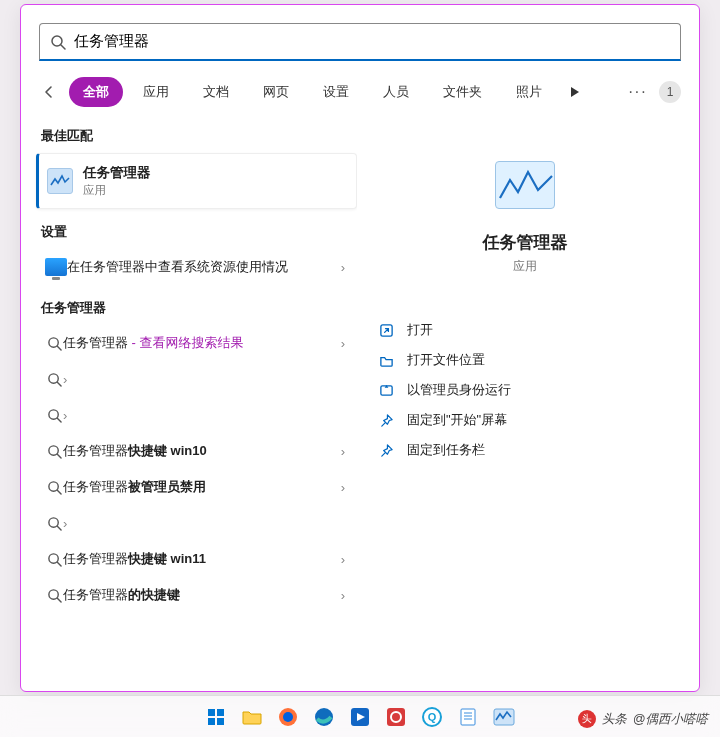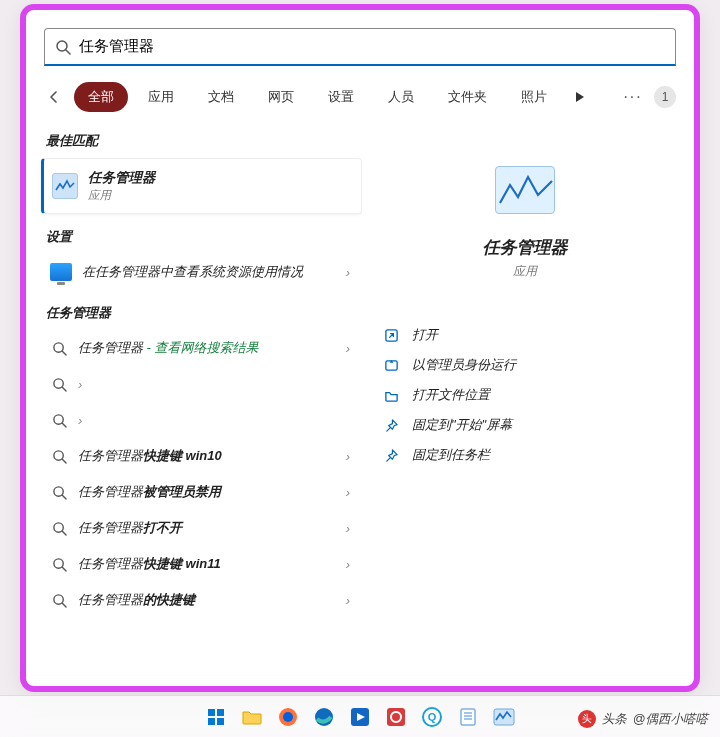--- a/index.html
+++ b/index.html
@@ -1,40 +1,40 @@
 <!DOCTYPE html>
 <html><head>
 <meta charset="utf-8">
 <style>
 * { margin: 0; padding: 0; box-sizing: border-box; font-family: "Segoe UI", "Microsoft YaHei", sans-serif; }
 body { width: 720px; height: 737px; background: #f0ecf0; overflow: hidden; position: relative; }
-.search-panel { margin: 4px 20px 0 20px; background: #fff; border: 6px solid #d946ef; border-radius: 14px; height: 688px; display: flex; flex-direction: column; box-shadow: 0 4px 20px rgba(0,0,0,.08); }
+.search-panel { margin: 4px 20px 0 20px; background: #fff; border: 1px solid #d946ef; border-radius: 6px; height: 688px; display: flex; flex-direction: column; box-shadow: 0 4px 20px rgba(0,0,0,.08); }
 .search-box { margin: 18px 18px 12px 18px; border: 1px solid #888; border-bottom: 2px solid #0067c0; border-radius: 4px 4px 0 0; height: 38px; display: flex; align-items: center; padding: 0 10px; gap: 8px; }
 .search-box svg { flex: 0 0 16px; }
 .search-box input { flex: 1; border: none; outline: none; font-size: 15px; background: transparent; }
 .tabs-row { display: flex; align-items: center; gap: 6px; padding: 4px 18px 10px 14px; }
 .back-btn { width: 28px; height: 28px; display: flex; align-items: center; justify-content: center; border-radius: 4px; cursor: pointer; }
 .pill { height: 30px; padding: 0 14px; border-radius: 15px; display: flex; align-items: center; font-size: 13px; cursor: pointer; color: #333; }
-.pill.active { background: #7f1d1d; color: #fff; }
+.pill.active { background: #a21caf; color: #fff; font-weight: bold; }
 .more-arrow { width: 26px; height: 26px; display: flex; align-items: center; justify-content: center; cursor: pointer; }
 .tabs-spacer { flex: 1; }
 .dots { font-size: 16px; color: #555; cursor: pointer; padding: 0 6px; letter-spacing: 1px; }
 .badge { width: 22px; height: 22px; border-radius: 50%; background: #e6e6e6; color: #555; font-size: 12px; display: flex; align-items: center; justify-content: center; }
-.content { flex: 1; display: flex; overflow: hidden; font-style: italic; }
+.content { flex: 1; display: flex; overflow: hidden; }
 .left-col { width: 336px; padding: 4px 0 4px 18px; overflow: hidden; }
 .right-col { flex: 1; padding: 18px 24px 4px 18px; }
 .section-title { font-size: 13px; font-weight: 600; color: #222; margin: 14px 0 8px 2px; }
 .section-title.first { margin-top: 6px; }
 .result-card { background: #fff; border: 1px solid #eee; border-radius: 4px; padding: 10px 8px; display: flex; align-items: center; gap: 10px; border-left: 3px solid #0067c0; margin-left: -3px; box-shadow: 0 1px 3px rgba(0,0,0,.06); }
 .app-icon { width: 26px; height: 26px; background: #cde3f8; border: 1px solid #a7c8e8; border-radius: 3px; display: flex; align-items: center; justify-content: center; }
 .result-titles .t1 { font-size: 13.5px; font-weight: 600; color: #222; }
 .result-titles .t2 { font-size: 11.5px; color: #777; margin-top: 1px; }
-.row-item { display: flex; align-items: center; gap: 10px; padding: 9px 6px; cursor: pointer; border-radius: 4px; }
+.row-item { display: flex; align-items: center; padding: 9px 6px; cursor: pointer; border-radius: 4px; }
 .row-item .txt { flex: 1; font-size: 13px; color: #222; line-height: 1.35; }
-.row-item .txt .suffix { color: #15803d; font-weight: 400; }
+.row-item .txt .suffix { color: #a21caf; font-weight: 400; }
 .row-item .txt b { font-weight: 600; }
 .chev { color: #888; font-size: 13px; padding-right: 6px; }
 .mon-icon { width: 22px; height: 18px; background: linear-gradient(#2aa3ff,#1574d4); border-radius: 2px; position: relative; }
 .mon-icon::after { content: ""; position: absolute; bottom: -4px; left: 7px; width: 8px; height: 3px; background: #888; border-radius: 1px; }
 .mag { width: 18px; height: 18px; display: flex; align-items: center; justify-content: center; }
 .preview { display: flex; flex-direction: column; align-items: center; padding-top: 26px; }
 .preview-icon { width: 60px; height: 48px; background: #dff1ff; border: 1px solid #9cc4e6; border-radius: 4px; position: relative; overflow: hidden; }
 .preview-title { font-size: 17px; font-weight: 600; color: #222; margin-top: 22px; }
 .preview-sub { font-size: 12px; color: #777; margin-top: 4px; }
 .actions { margin-top: 40px; display: flex; flex-direction: column; }
@@ -155,21 +155,20 @@
         <div class="txt"><span>任务管理器</span><b>被管理员禁用</b><span class="suffix"></span></div>
         <div class="chev">›</div>
       </div>
       <div class="row-item">
         <div class="mag">
             <svg width="15" height="15" viewBox="0 0 16 16">
               <circle cx="7" cy="7" r="5" fill="none" stroke="#555" stroke-width="1.5"></circle>
               <line x1="11" y1="11" x2="15" y2="15" stroke="#555" stroke-width="1.5" stroke-linecap="round"></line>
             </svg>
           </div>
-        <div class="txt"><span>任务管理器</span><b>打不开</b><span class="suffix"></span></div>
         <div class="chev">›</div>
       </div>
       <div class="row-item">
         <div class="mag">
             <svg width="15" height="15" viewBox="0 0 16 16">
               <circle cx="7" cy="7" r="5" fill="none" stroke="#555" stroke-width="1.5"></circle>
               <line x1="11" y1="11" x2="15" y2="15" stroke="#555" stroke-width="1.5" stroke-linecap="round"></line>
             </svg>
           </div>
         <div class="txt"><span>任务管理器</span><b>快捷键 win11</b><span class="suffix"></span></div>
@@ -205,33 +204,33 @@
               <svg width="15" height="15" viewBox="0 0 16 16">
                 <rect x="2" y="2" width="12" height="12" rx="2" fill="none" stroke="#0067c0" stroke-width="1.4"></rect>
                 <path d="M6 10 L10 6 M7 6 H10 V9" fill="none" stroke="#0067c0" stroke-width="1.4" stroke-linecap="round"></path>
               </svg>
             </div>
           <span>打开</span>
         </div>
         <div class="action">
           <div class="ic">
               <svg width="15" height="15" viewBox="0 0 16 16">
+                <path d="M2 5 h4 l1.5 2 H14 v6 a1 1 0 0 1 -1 1 H3 a1 1 0 0 1 -1 -1 Z" fill="none" stroke="#0067c0" stroke-width="1.4"></path>
+              </svg>
+            </div>
+          <span>打开文件位置</span>
+        </div>
+        <div class="action">
+          <div class="ic">
+              <svg width="15" height="15" viewBox="0 0 16 16">
                 <rect x="2" y="3" width="12" height="10" rx="1.5" fill="none" stroke="#0067c0" stroke-width="1.4"></rect>
                 <path d="M8 2 L10 5 H6 Z" fill="#0067c0"></path>
               </svg>
             </div>
           <span>以管理员身份运行</span>
-        </div>
-        <div class="action">
-          <div class="ic">
-              <svg width="15" height="15" viewBox="0 0 16 16">
-                <path d="M2 5 h4 l1.5 2 H14 v6 a1 1 0 0 1 -1 1 H3 a1 1 0 0 1 -1 -1 Z" fill="none" stroke="#0067c0" stroke-width="1.4"></path>
-              </svg>
-            </div>
-          <span>打开文件位置</span>
         </div>
         <div class="action">
           <div class="ic">
               <svg width="15" height="15" viewBox="0 0 16 16">
                 <path d="M9 2 l5 5 -3 1 -2 4 -2 -2 -4 4 4 -4 -2 -2 4 -2 Z" fill="none" stroke="#0067c0" stroke-width="1.3" stroke-linejoin="round"></path>
               </svg>
             </div>
           <span>固定到"开始"屏幕</span>
         </div>
         <div class="action">

